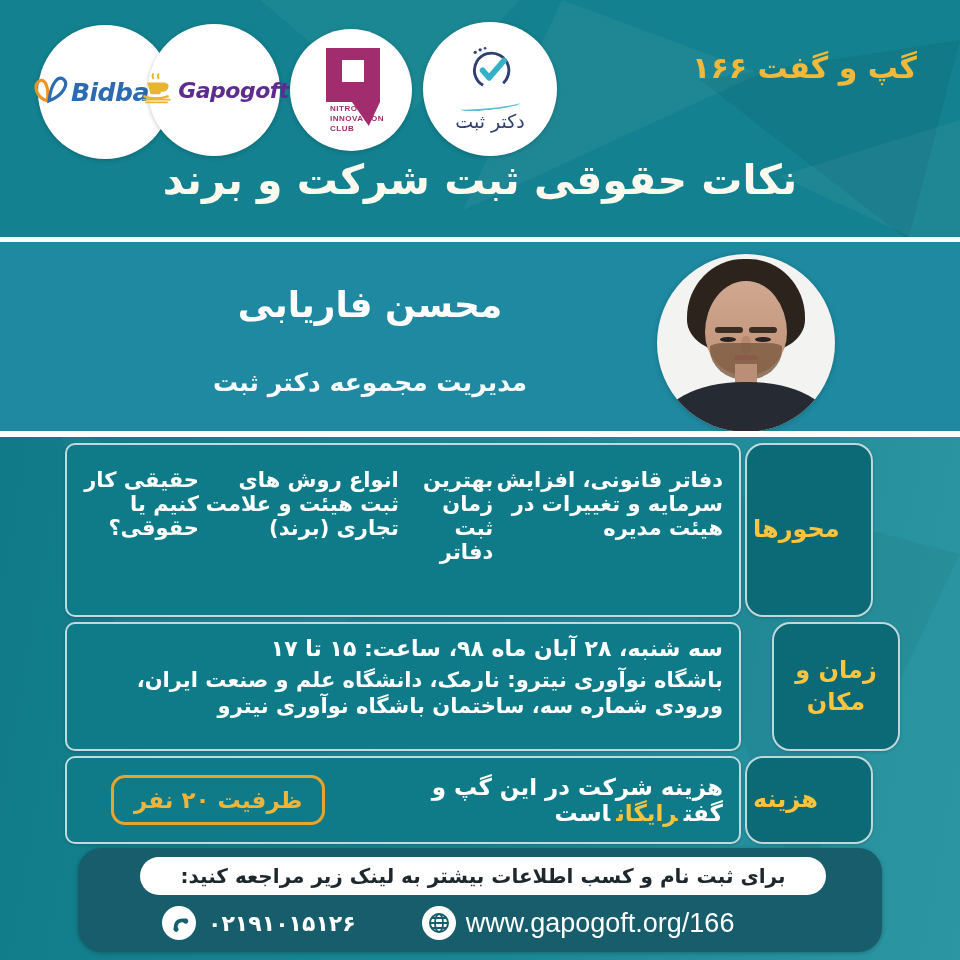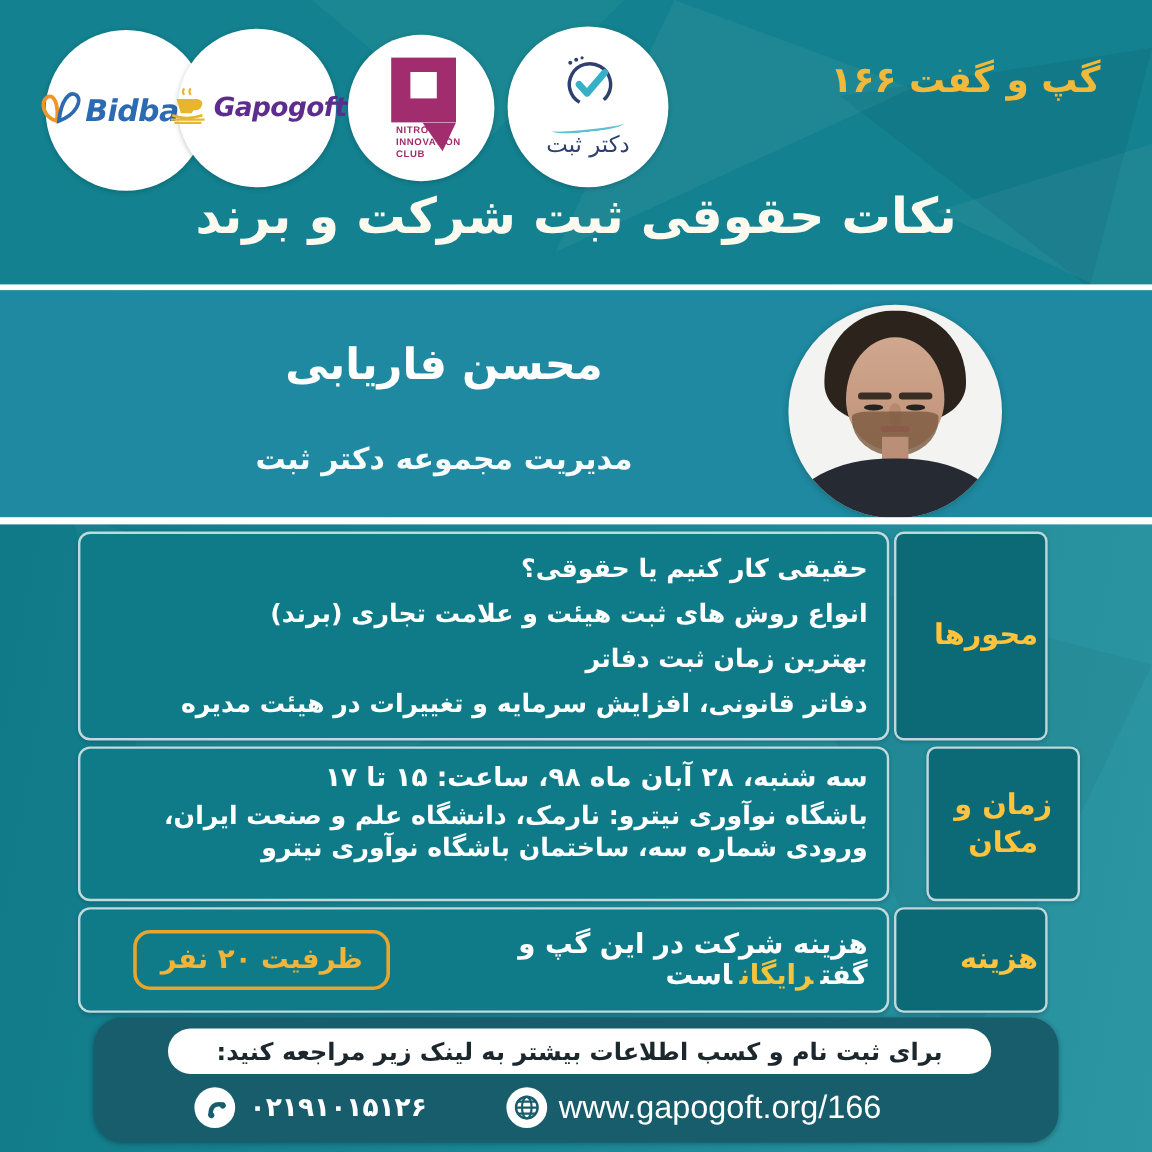--- a/index.html
+++ b/index.html
@@ -57,23 +57,23 @@
   .eye{position:absolute;width:9%;height:3%;background:#26221f;border-radius:50%;top:46.5%;}
   .eye.l{left:35.5%;} .eye.r{left:55%;}
   .nose{position:absolute;left:47%;top:46%;width:6%;height:11%;background:rgba(160,110,85,.4);border-radius:40%;}
   .beard{position:absolute;left:30%;top:50%;width:40%;height:21%;background:#7b5a40;opacity:.8;border-radius:22% 22% 55% 55%/12% 12% 88% 88%;}
   .mouth{position:absolute;left:43.5%;top:57%;width:13%;height:2.5%;background:#8c5a4a;border-radius:8px;}
   .neck{position:absolute;left:44%;top:62%;width:12%;height:16%;background:#bb8f77;}
   .shirt{position:absolute;left:1%;bottom:-8%;width:98%;height:36%;background:#252a33;border-radius:48% 48% 0 0/72% 72% 0 0;}
 
   
   .cbox{position:absolute;background:#0f7b89;border:2px solid rgba(223,235,236,0.85);border-radius:10px;box-shadow:0 1px 3px rgba(0,25,30,.2);}
-  .lbox{position:absolute;background:#0c6a76;border:2px solid rgba(223,235,236,0.85);border-radius:8px;display:flex;align-items:center;justify-content:flex-end;box-shadow:0 1px 3px rgba(0,25,30,.2);}
+  .lbox{position:absolute;background:#0c6a76;border:2px solid rgba(223,235,236,0.85);border-radius:18px;display:flex;align-items:center;justify-content:flex-start;box-shadow:0 1px 3px rgba(0,25,30,.2);}
   .lbox .sec-label{color:#ffc33e;font-size:24px;font-weight:bold;direction:rtl;text-align:center;line-height:1.3;padding:0 6px;}
-  .cbox-topics{left:65px;top:443px;width:676px;height:174px;display:flex;flex-direction:column;justify-content:space-around;padding:10px 16px;}
+  .cbox-topics{left:65px;top:443px;width:676px;height:174px;display:flex;flex-direction:row;justify-content:space-around;padding:23px 16px;}
   .lbox-topics{left:745px;top:443px;width:128px;height:174px;}
   .topic-line{direction:rtl;text-align:right;color:#ffffff;font-size:21px;font-weight:bold;}
   .cbox-time{left:65px;top:622px;width:676px;height:129px;padding:12px 16px 10px;direction:rtl;text-align:right;}
   .lbox-time{left:772px;top:622px;width:128px;height:129px;}
   .time-line1{color:#ffffff;font-size:22px;font-weight:bold;margin-bottom:6px;}
   .time-line2{color:#ffffff;font-size:21px;font-weight:bold;line-height:1.25;}
   .cbox-cost{left:65px;top:756px;width:676px;height:88px;display:flex;align-items:center;direction:rtl;padding:0 16px;}
   .lbox-cost{left:745px;top:756px;width:128px;height:88px;}
   .cost-text{color:#ffffff;font-size:23px;font-weight:bold;}
   .cost-highlight{color:#f5c43e;margin:0 6px;}

